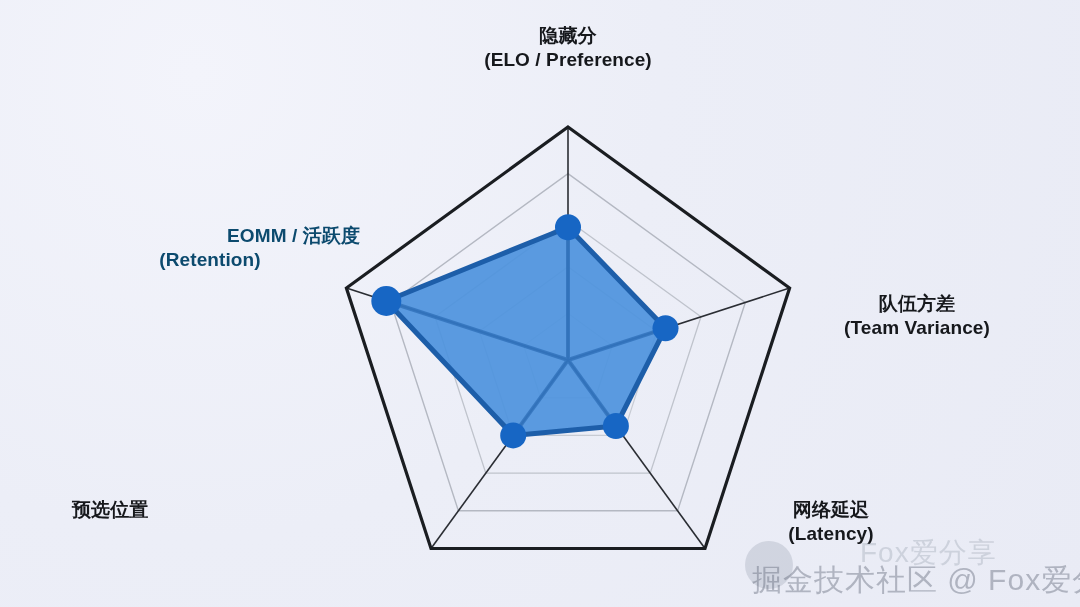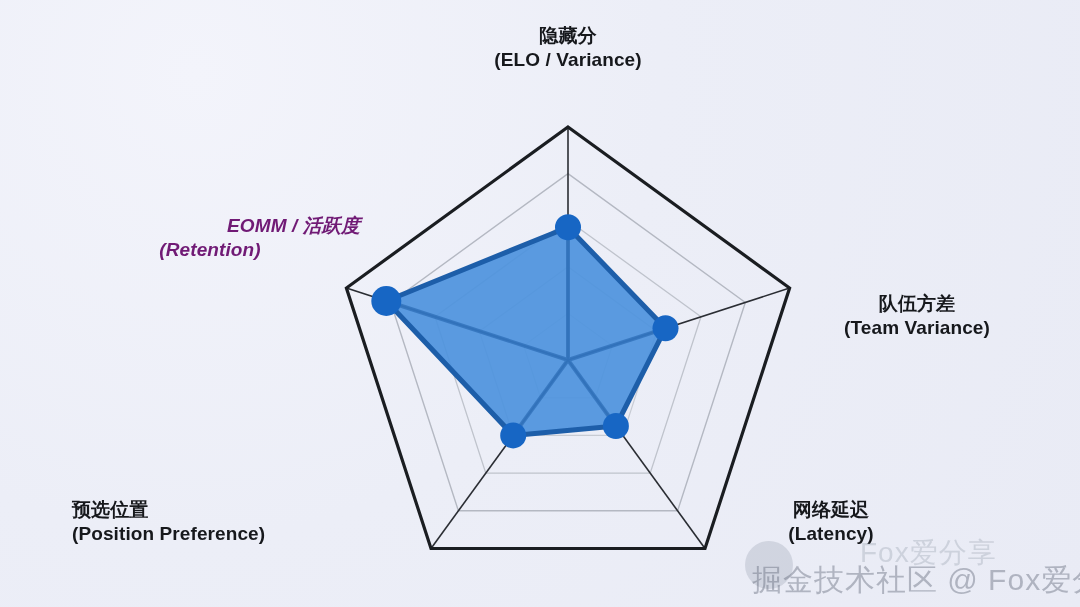--- a/index.html
+++ b/index.html
@@ -66,25 +66,24 @@
     text-align: center;
   }
   #label-position-preference {
     left: 72px;
     top: 498px;
     width: 350px;
     text-align: left;
   }
   #label-retention {
     left: 60px;
-    top: 214px;
+    top: 224px;
     width: 300px;
     text-align: right;
-    color: #701a75;
-    font-style: italic;
+    color: #0c4a6e;
   }
   #label-retention .lbl-en { text-align: center; }
 
   
   .watermark {
     position: absolute;
     color: rgba(96, 103, 118, 0.42);
     font-size: 30px;
     font-weight: 400;
     white-space: nowrap;
@@ -150,36 +149,35 @@
       <circle cx="568.0" cy="227.2" r="13" fill="#1766c4"></circle>
       <circle cx="665.5" cy="328.3" r="13" fill="#1766c4"></circle>
       <circle cx="615.9" cy="426.0" r="13" fill="#1766c4"></circle>
       <circle cx="513.2" cy="435.4" r="13" fill="#1766c4"></circle>
       <circle cx="386.3" cy="301.0" r="15" fill="#1766c4"></circle>
     </g>
   </svg>
 
   <div class="axis-label" id="label-hidden-score">
     <span class="lbl-cn">隐藏分</span>
-    <span class="lbl-en">(ELO / Variance)</span>
+    <span class="lbl-en">(ELO / Preference)</span>
   </div>
 
   <div class="axis-label" id="label-team-variance">
     <span class="lbl-cn">队伍方差</span>
     <span class="lbl-en">(Team Variance)</span>
   </div>
 
   <div class="axis-label" id="label-latency">
     <span class="lbl-cn">网络延迟</span>
     <span class="lbl-en">(Latency)</span>
   </div>
 
   <div class="axis-label" id="label-position-preference">
     <span class="lbl-cn">预选位置</span>
-    <span class="lbl-en">(Position Preference)</span>
   </div>
 
   <div class="axis-label" id="label-retention">
     <span class="lbl-cn">EOMM / 活跃度</span>
     <span class="lbl-en">(Retention)</span>
   </div>
 
   <div id="watermark-blob"></div>
   <div class="watermark" id="watermark-ghost">Fox爱分享</div>
   <div class="watermark" id="watermark-main">掘金技术社区 @ Fox爱分享</div>

